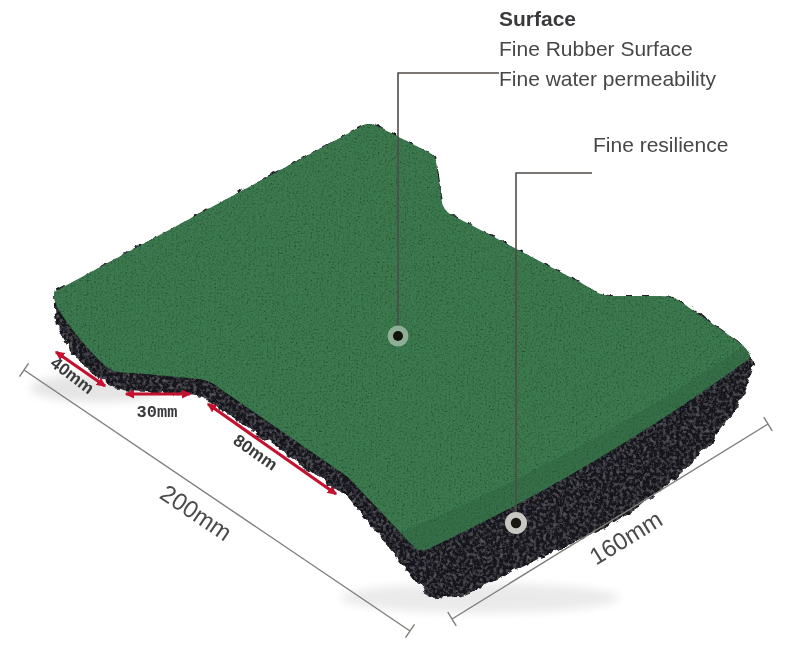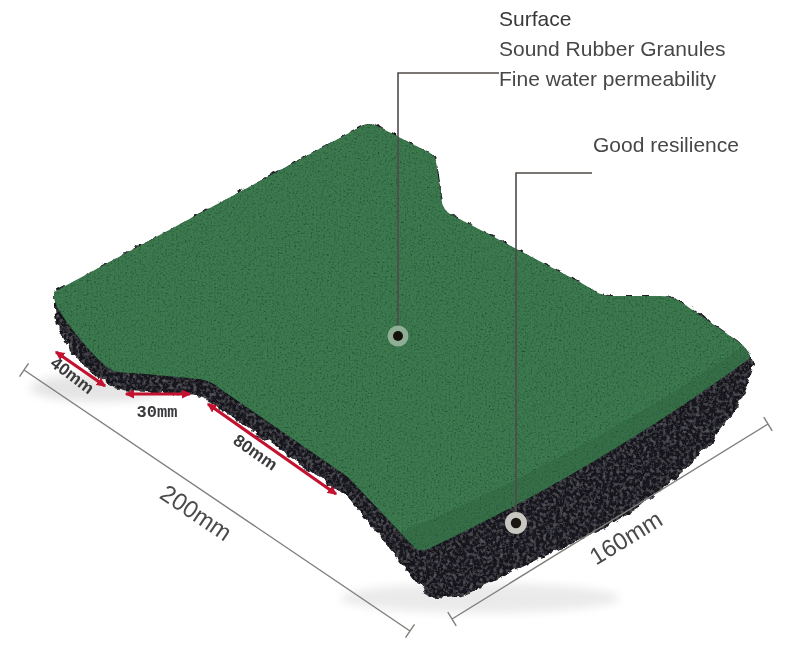--- a/index.html
+++ b/index.html
@@ -6,21 +6,21 @@
   #stage{
     position:relative;
     width:787px;height:659px;
     background:#ffffff;
     overflow:hidden;
     font-family:"Liberation Sans","DejaVu Sans",sans-serif;
   }
   #tile-svg{position:absolute;left:0;top:0;}
   .txt{position:absolute;white-space:nowrap;}
   .info-block{line-height:30px;font-size:21px;color:#47474a;}
-  .info-title{font-weight:normal;color:#39393c;}
+  .info-title{font-weight:bold;color:#39393c;}
   .dim-label{font-size:24px;color:#4b4b4d;transform-origin:center;}
   .mm-label{font-size:17px;font-weight:bold;color:#3b3b3e;transform-origin:center;}
 </style>
 </head>
 <body>
 
 <div id="stage">
 
   <svg id="tile-svg" width="787" height="659" viewBox="0 0 787 659">
     <defs>
@@ -108,26 +108,26 @@
 
     <g stroke="#c31230" stroke-width="3.2" fill="none">
       <line x1="56" y1="352" x2="105" y2="386" marker-start="url(#arrowhead)" marker-end="url(#arrowhead)"></line>
       <line x1="126" y1="394" x2="190" y2="394" marker-start="url(#arrowhead)" marker-end="url(#arrowhead)"></line>
       <line x1="208" y1="404" x2="336" y2="494" marker-start="url(#arrowhead)" marker-end="url(#arrowhead)"></line>
     </g>
   </svg>
 
   <div class="txt info-block" style="left:499px; top:4px;">
     <div class="info-title">Surface</div>
-    <div>Sound Rubber Granules</div>
+    <div>Fine Rubber Surface</div>
     <div>Fine water permeability</div>
   </div>
 
   <div class="txt info-block" style="left:593px; top:130px;">
-    <div>Good resilience</div>
+    <div>Fine resilience</div>
   </div>
 
   <div class="txt mm-label" style="left:72px; top:376px; transform:translate(-50%,-50%) rotate(37deg);">40mm</div>
   <div class="txt mm-label" style="left:157px; top:412px; transform:translate(-50%,-50%);font-family:Liberation Mono, monospace;">30mm</div>
   <div class="txt mm-label" style="left:255px; top:453px; transform:translate(-50%,-50%) rotate(35deg);">80mm</div>
   <div class="txt dim-label" style="left:196px; top:513px; transform:translate(-50%,-50%) rotate(34deg);">200mm</div>
   <div class="txt dim-label" style="left:626px; top:538px; transform:translate(-50%,-50%) rotate(-31.5deg);">160mm</div>
 
 </div>
 

